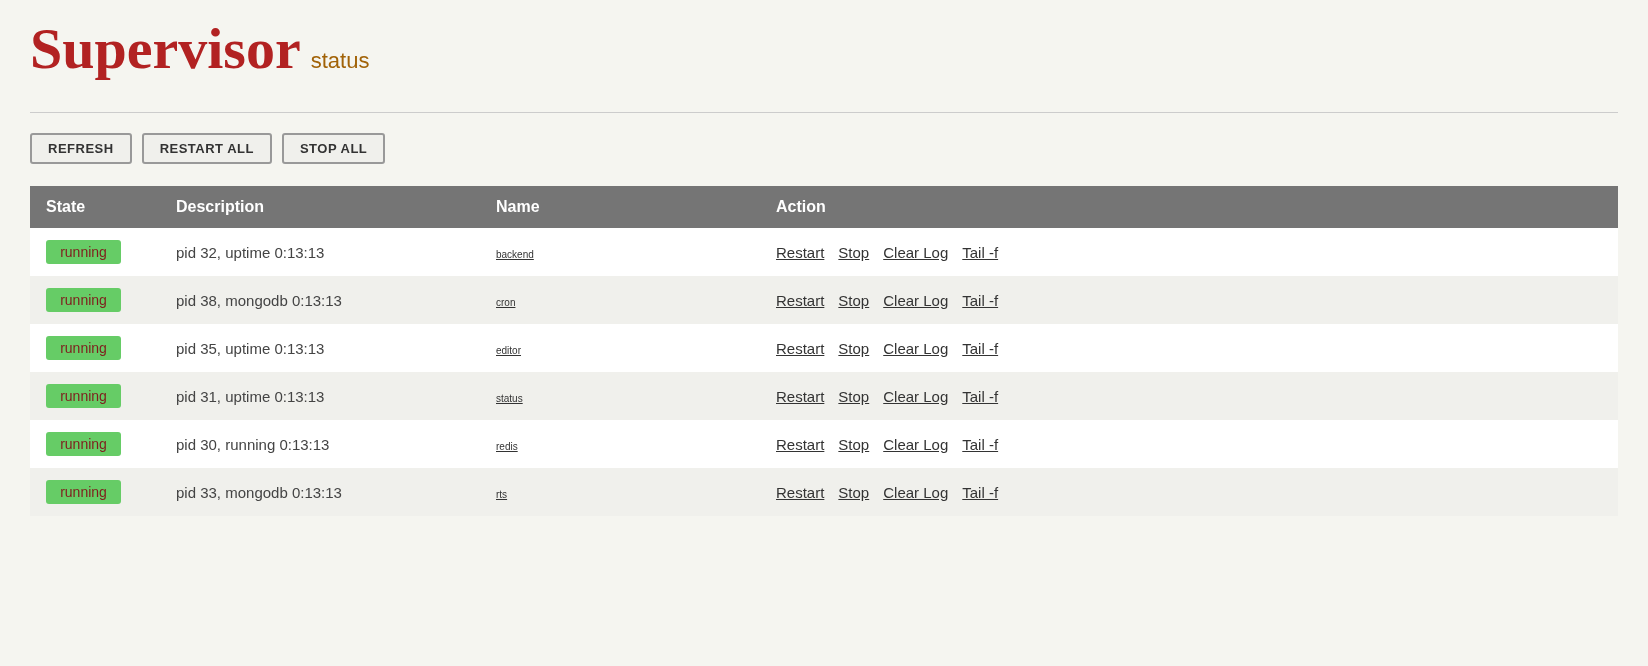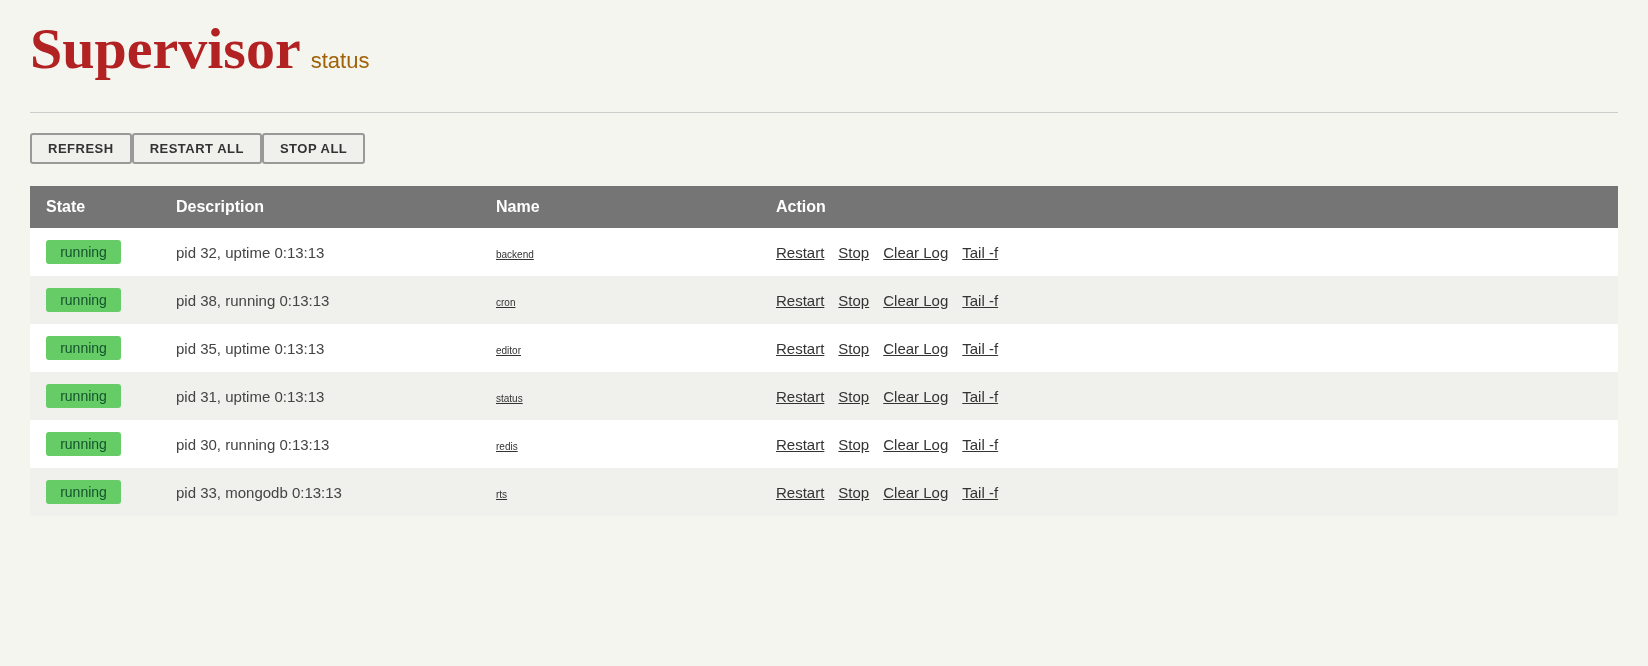--- a/index.html
+++ b/index.html
@@ -39,20 +39,21 @@
     }
 
     .divider {
       border: none;
       border-top: 1px solid #ccc;
       margin-bottom: 20px;
     }
 
     .toolbar {
       display: flex;
+      gap: 10px;
       margin-bottom: 22px;
     }
 
     .toolbar-btn {
       padding: 6px 16px;
       border: 2px solid #999;
       background: #f0f0ec;
       font-size: 13px;
       font-weight: bold;
       letter-spacing: 0.5px;
@@ -88,21 +89,21 @@
     }
 
     tbody td {
       padding: 12px 16px;
       vertical-align: middle;
     }
 
     .state-badge {
       display: inline-block;
       background-color: #66cc66;
-      color: #14532d;
+      color: #7f1d1d;
       padding: 4px 12px;
       border-radius: 3px;
       font-size: 14px;
       font-weight: normal;
       min-width: 75px;
       text-align: center;
     }
 
     .description-cell {
       color: #444;
@@ -171,21 +172,21 @@
           <div class="action-cell">
             <a class="action-link" href="#">Restart</a>
             <a class="action-link" href="#">Stop</a>
             <a class="action-link" href="#">Clear Log</a>
             <a class="action-link" href="#">Tail -f</a>
           </div>
         </td>
       </tr>
       <tr>
         <td><span class="state-badge">running</span></td>
-        <td class="description-cell">pid 38, running 0:13:13</td>
+        <td class="description-cell">pid 38, mongodb 0:13:13</td>
         <td><a class="name-link" href="#">cron</a></td>
         <td>
           <div class="action-cell">
             <a class="action-link" href="#">Restart</a>
             <a class="action-link" href="#">Stop</a>
             <a class="action-link" href="#">Clear Log</a>
             <a class="action-link" href="#">Tail -f</a>
           </div>
         </td>
       </tr>

